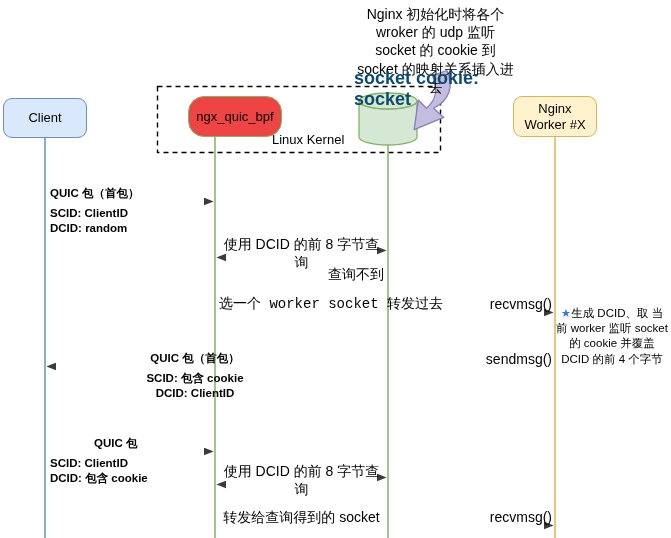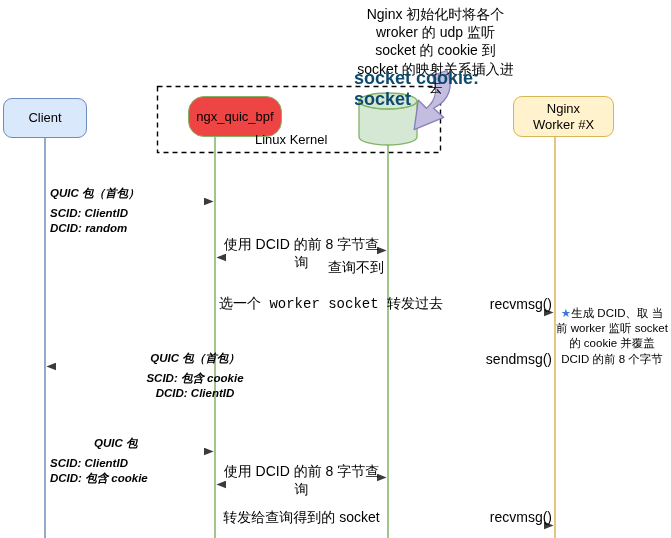--- a/index.html
+++ b/index.html
@@ -49,42 +49,42 @@
   .node-bpf {
     left: 168px; top: 96px;
     width: 94px; height: 41px;
     background: #ef4444;
     border: 1.3px solid #82b366;
     border-radius: 16px;
     margin-left: 20px;
   }
   .node-worker {
     left: 513px; top: 96px;
-    width: 101px; height: 41px;
+    width: 84px; height: 41px;
     background: #fff2cc;
     border: 1.3px solid #d6b656;
     border-radius: 9px;
   }
 
   
   .cyl-label {
     position: absolute;
     left: 355px; top: 105px;
     width: 66px;
     text-align: center;
     font-size: 12px;
     line-height: 1.18;
     color: #000;
     z-index: 3;
   }
 
   
   .kernel-label {
     position: absolute;
-    left: 255px; top: 132px;
+    left: 272px; top: 132px;
     font-size: 13px;
     color: #000;
     white-space: nowrap;
   }
 
   .title-note {
     position: absolute;
     left: 357px; top: 5px;
     width: 157px;
     text-align: center;
@@ -113,21 +113,21 @@
   .worker-note .star { color: #3b78d8; }
 
   
   .msg {
     position: absolute;
     font-size: 11.5px;
     color: #000;
     line-height: 1.28;
     white-space: pre-line;
   }
-  .msg.b { font-weight: bold; font-size: 11.5px; font-style: italic; }
+  .msg.b { font-weight: bold; font-size: 11.5px; }
   .msg.n { font-weight: normal; font-size: 14px; }
   .msg.ctr { text-align: center; }
   .msg.rt { text-align: right; }
 </style>
 </head>
 <body>
 
 <div id="canvas">
 
   <svg id="svg-layer" viewBox="0 0 671 538">
@@ -204,37 +204,37 @@
 
   <div class="title-note">Nginx 初始化时将各个 wroker 的 udp 监听 socket 的 cookie 到 socket 的映射关系插入进去</div>
   <div class="cookie-map-label">socket cookie: socket</div>
 
   <div class="msg b" style="left:50px; top:186px;">QUIC 包（首包）</div>
   <div class="msg b" style="left:50px; top:206px;">SCID: ClientID
 DCID: random</div>
 
   <div class="msg n ctr" style="left:219px; top:236px; width:165px;">使用 DCID 的前 8 字节查询</div>
 
-  <div class="msg n rt" style="left:219px; top:259px; width:165px;">查询不到</div>
+  <div class="msg n rt" style="left:219px; top:266px; width:165px;">查询不到</div>
 
   <div class="msg n" style="left:219px; top:296px;font-family:Liberation Mono, monospace;">选一个 worker socket 转发过去</div>
   <div class="msg n rt" style="left:430px; top:296px; width:122px;">recvmsg()</div>
 
   <div class="msg b ctr" style="left:50px; top:351px; width:290px;">QUIC 包（首包）</div>
   <div class="msg b ctr" style="left:50px; top:371px; width:290px;">SCID: 包含 cookie
 DCID: ClientID</div>
   <div class="msg n rt" style="left:430px; top:351px; width:122px;">sendmsg()</div>
 
   <div class="msg b" style="left:50px; top:436px;margin-left:44px;">QUIC 包</div>
   <div class="msg b" style="left:50px; top:456px;">SCID: ClientID
 DCID: 包含 cookie</div>
 
   <div class="msg n ctr" style="left:219px; top:463px; width:165px;">使用 DCID 的前 8 字节查询</div>
 
 
   <div class="msg n ctr" style="left:219px; top:509px; width:165px;">转发给查询得到的 socket</div>
   <div class="msg n rt" style="left:430px; top:509px; width:122px;">recvmsg()</div>
 
   <div class="worker-note">
-    <span class="star">★</span><span>生成 DCID、取 当前 worker 监听 socket 的 cookie 并覆盖 DCID 的前 8 个字节</span>
+    <span class="star">★</span><span>生成 DCID、取 当前 worker 监听 socket 的 cookie 并覆盖 DCID 的前 4 个字节</span>
   </div>
 
 </div>
 
 </body></html>

